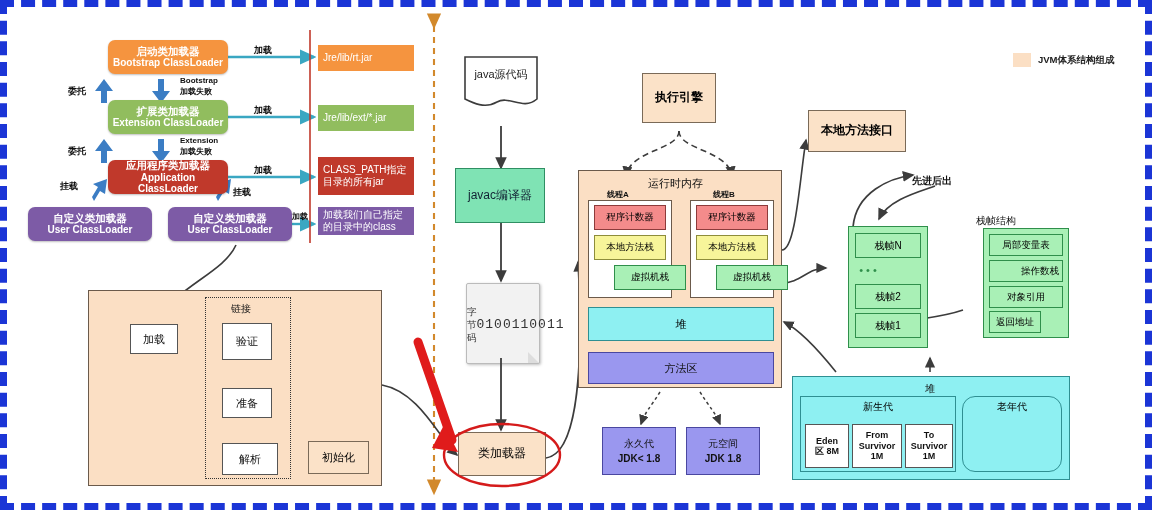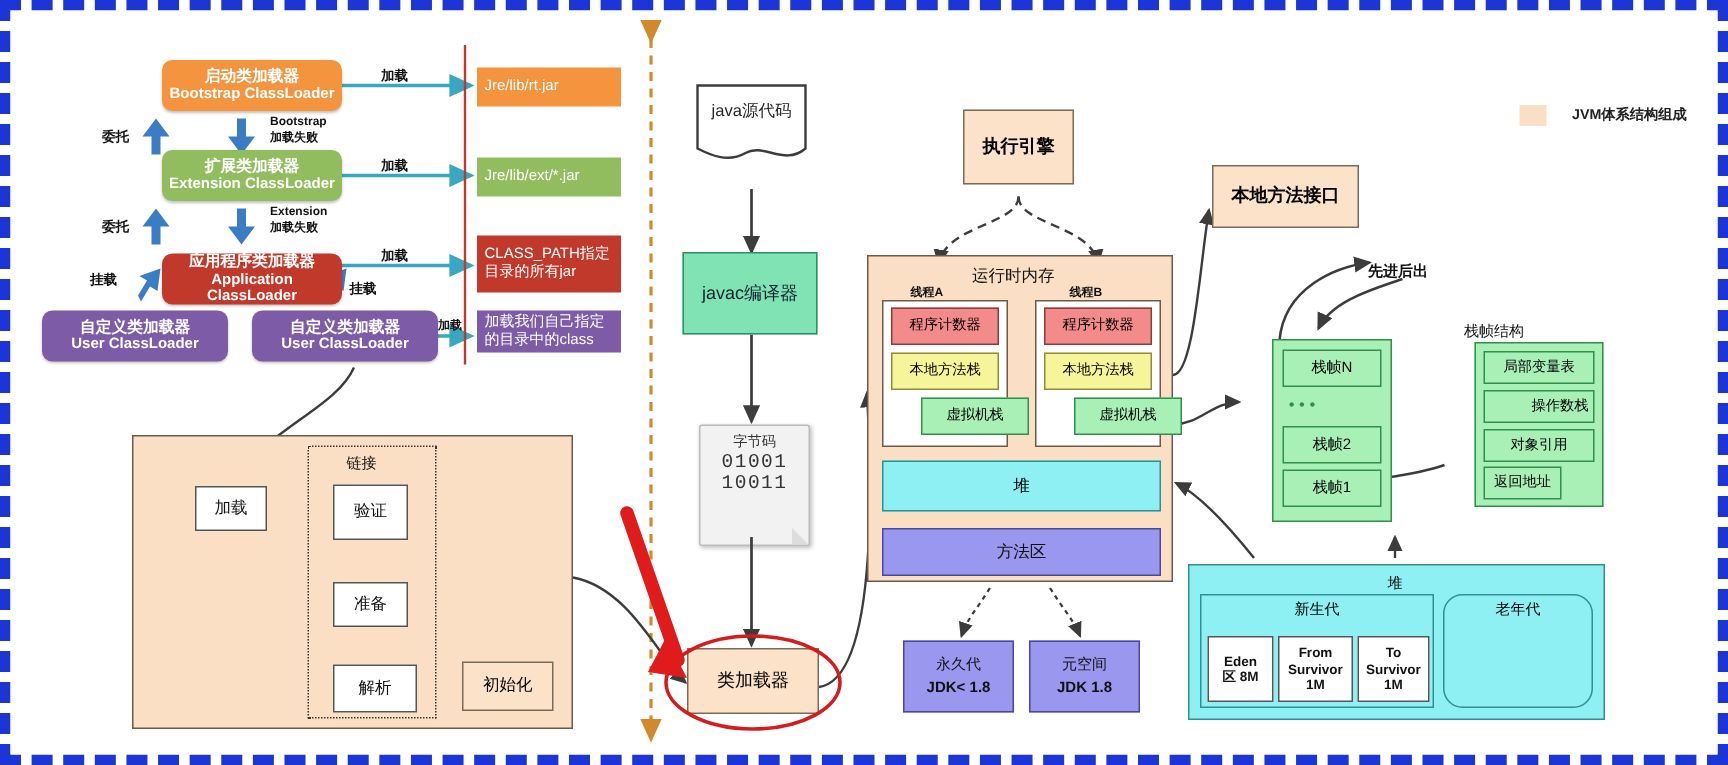--- a/index.html
+++ b/index.html
@@ -40,27 +40,27 @@
 
   .ttl{position:absolute;font-size:10px;color:#111;}
 
   svg.ov{position:absolute;left:0;top:0;width:1152px;height:510px;overflow:visible;pointer-events:none;}
   svg.ov.under{z-index:1;}
   svg.ov.over{z-index:40;}
   .node{z-index:10;}
   .lbl,.ttl{z-index:20;}
 
   
-  #legend{position:absolute;display:flex;gap:17px;margin-top:17px;}
+  #legend{position:absolute;display:flex;align-items:center;gap:7px;}
   #legend .sw{width:18px;height:14px;background:#fbdfc4;}
   #legend .lt{font-size:9.5px;color:#222;font-weight:bold;}
 
   
   .page-ico{position:absolute;background:#f2f2f2;border:1px solid #bbb;border-radius:2px;
-       box-shadow:1px 1px 3px rgba(0,0,0,.25);display:flex;flex-direction:column;
+       box-shadow:1px 1px 3px rgba(0,0,0,.25);display:flex;flex-direction:row;
        align-items:center;justify-content:flex-start;padding-top:4px;}
   .page-ico .t{font-size:9.5px;color:#333;}
   .page-ico .b{font-size:13px;color:#333;letter-spacing:1px;font-family:"Liberation Mono",monospace;line-height:1.1;}
   .page-ico .curl{position:absolute;right:0;bottom:0;width:0;height:0;
        border-left:11px solid #ddd;border-top:11px solid transparent;}
 </style>
 </head>
 <body>
 
 <div id="page">
@@ -147,21 +147,21 @@
   </svg>
 
   <div class="node cl" style="left:108px;top:40px;width:120px;height:34px;background:#f5943f;">
     <div class="cn">启动类加载器</div>
     <div class="en">Bootstrap ClassLoader</div>
   </div>
   <div class="node cl" style="left:108px;top:100px;width:120px;height:34px;background:#91bd5e;">
     <div class="cn">扩展类加载器</div>
     <div class="en">Extension ClassLoader</div>
   </div>
-  <div class="node cl" style="left:108px;top:160px;width:120px;height:34px;background:#c0392b;margin-top:9px;">
+  <div class="node cl" style="left:108px;top:160px;width:120px;height:34px;background:#c0392b;">
     <div class="cn">应用程序类加载器</div>
     <div class="en">Application ClassLoader</div>
   </div>
   <div class="node cl" style="left:28px;top:207px;width:124px;height:34px;background:#7d5ba6;">
     <div class="cn">自定义类加载器</div>
     <div class="en">User ClassLoader</div>
   </div>
   <div class="node cl" style="left:168px;top:207px;width:124px;height:34px;background:#7d5ba6;">
     <div class="cn">自定义类加载器</div>
     <div class="en">User ClassLoader</div>

